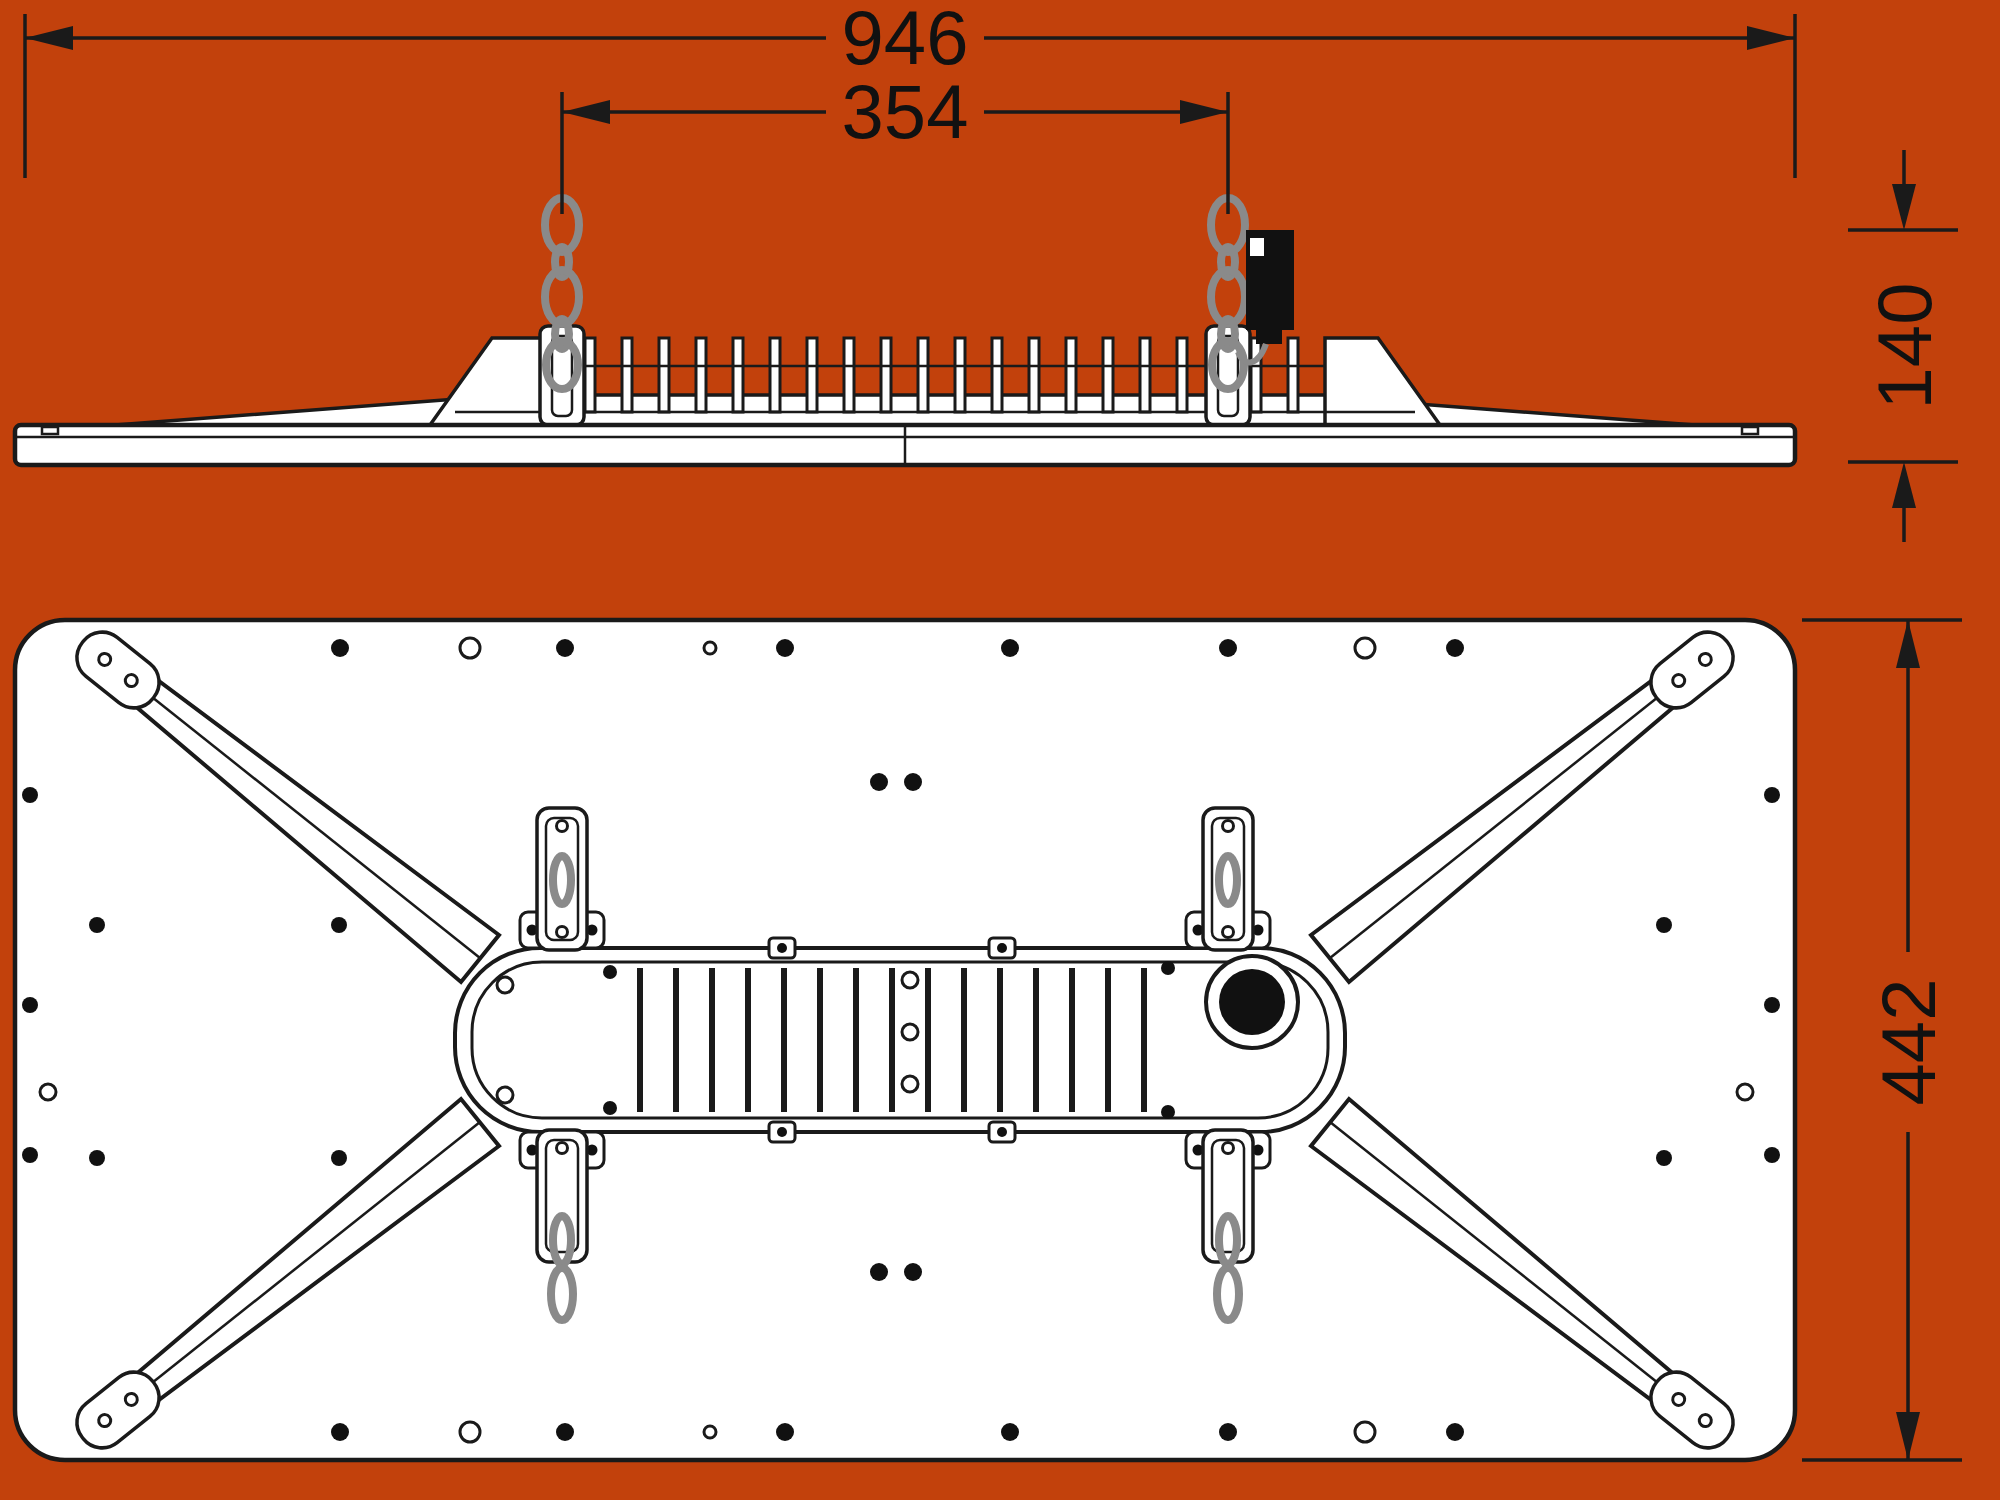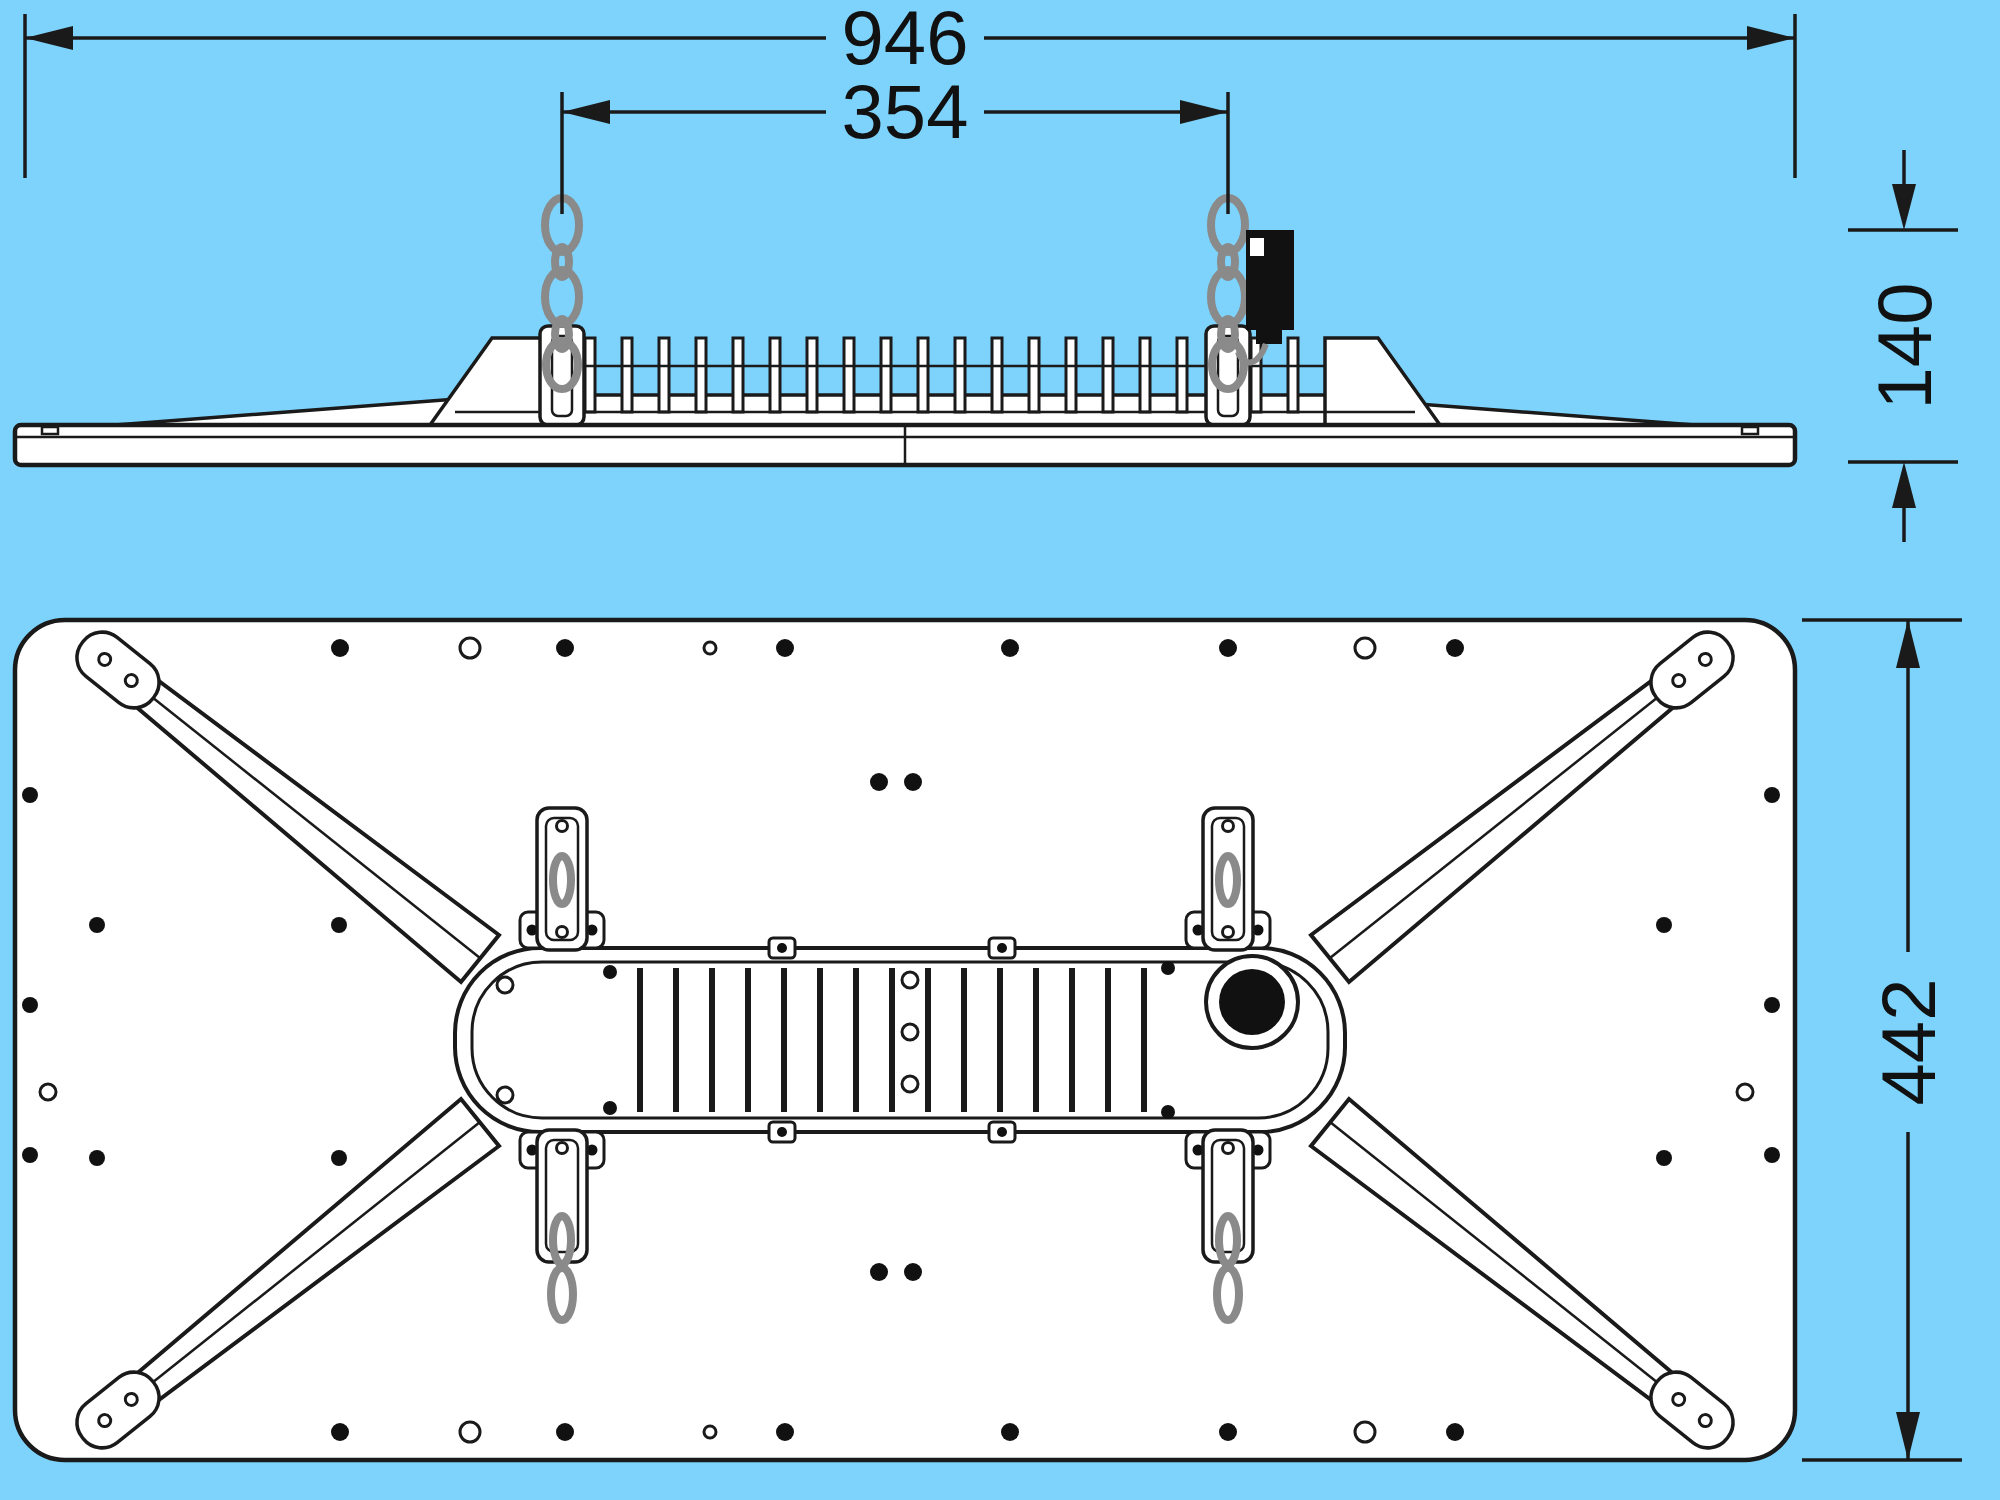--- a/index.html
+++ b/index.html
@@ -1,17 +1,17 @@
 <!DOCTYPE html>
 <html><head>
 <meta charset="utf-8">
 <style>
   html,body{margin:0;padding:0;background:#ffffff;}
   body{width:2000px;height:1500px;font-family:"Liberation Sans",sans-serif;}
-  .canvas{position:relative;width:2000px;height:1500px;background:#7dd3fc;overflow:hidden;}
+  .canvas{position:relative;width:2000px;height:1500px;background:#c2410c;overflow:hidden;}
   svg{display:block;}
   .ln{stroke:#1a1a1a;fill:none;}
   .fillw{fill:#ffffff;stroke:#1a1a1a;}
   .dim{stroke:#1a1a1a;stroke-width:3.5;fill:none;}
   .arrow{fill:#1a1a1a;stroke:none;}
   .dim-text{font-family:"Liberation Sans",sans-serif;font-size:76px;fill:#111;}
   .chain{stroke:#8a8a8a;stroke-width:8;fill:none;}
   .hole{fill:#111;stroke:none;}
   .hole-open{fill:#ffffff;stroke:#1a1a1a;stroke-width:3;}
 </style>

